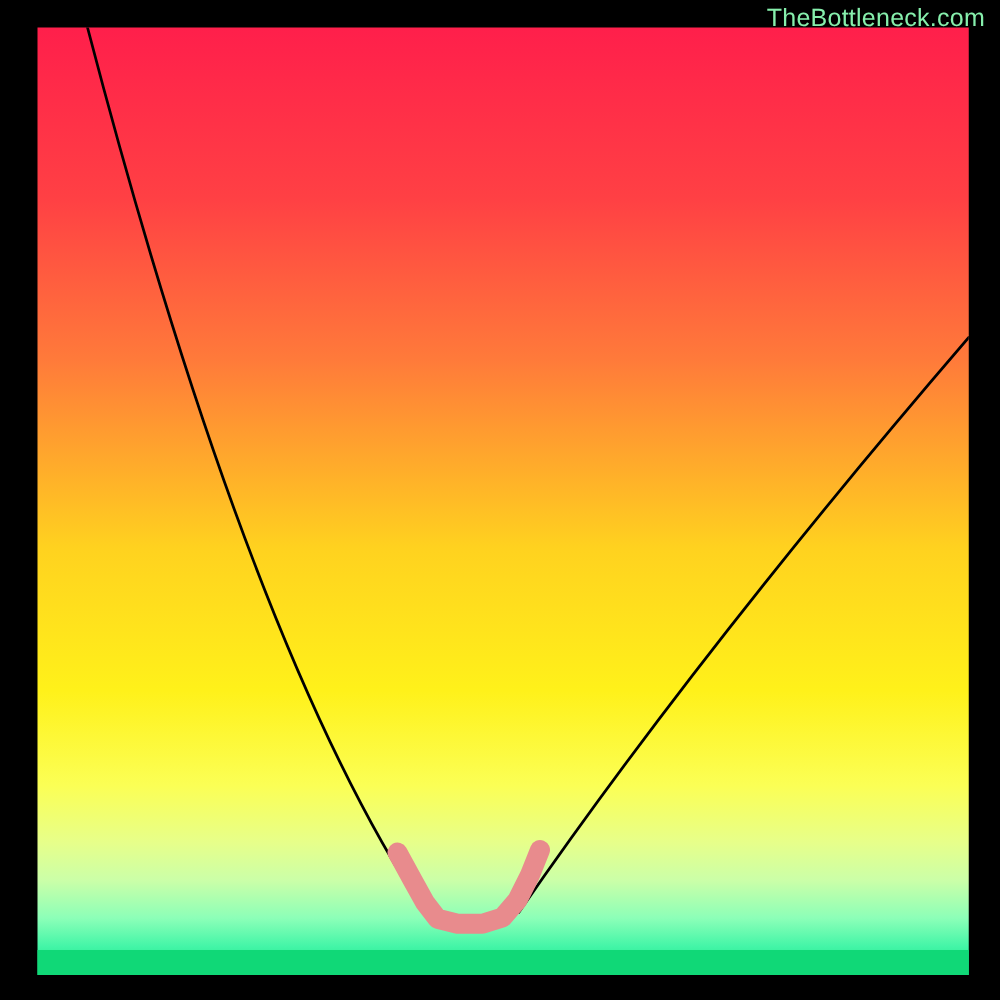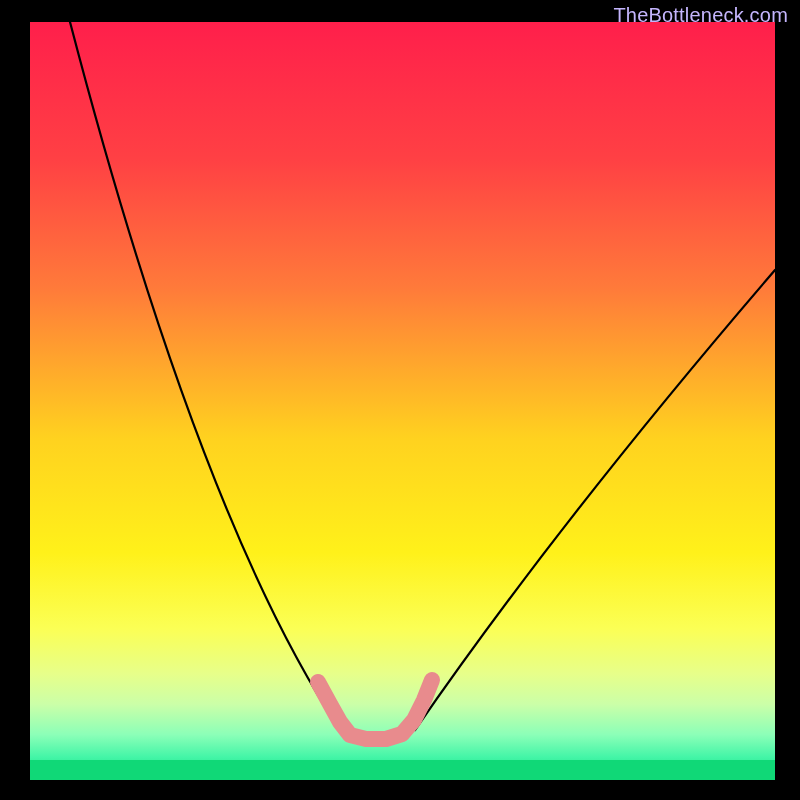--- a/index.html
+++ b/index.html
@@ -14,21 +14,21 @@
   .stage {
     position: relative;
     width: 800px;
     height: 800px;
     background: #000;
   }
   .watermark {
     position: absolute;
     top: 4px;
     right: 12px;
-    color: #c4b5fd;
+    color: #86efac;
     font-size: 20px;
     font-weight: 500;
     letter-spacing: 0.2px;
     z-index: 10;
     user-select: none;
   }
   svg.chart {
     position: absolute;
     left: 0;
     top: 0;

